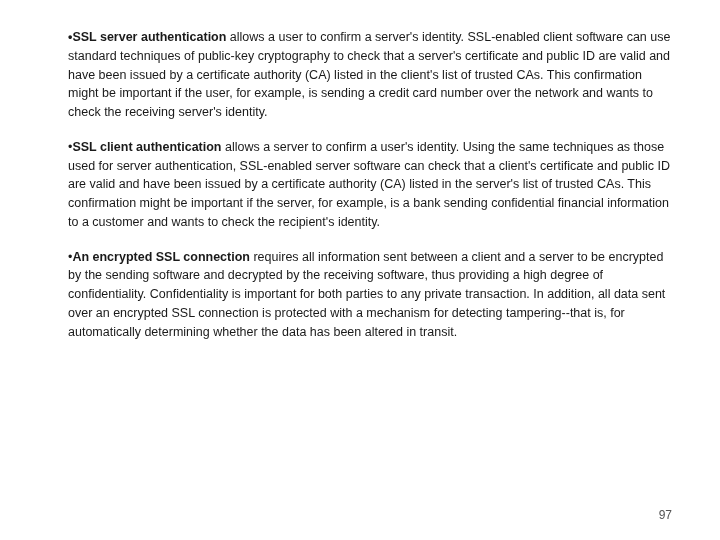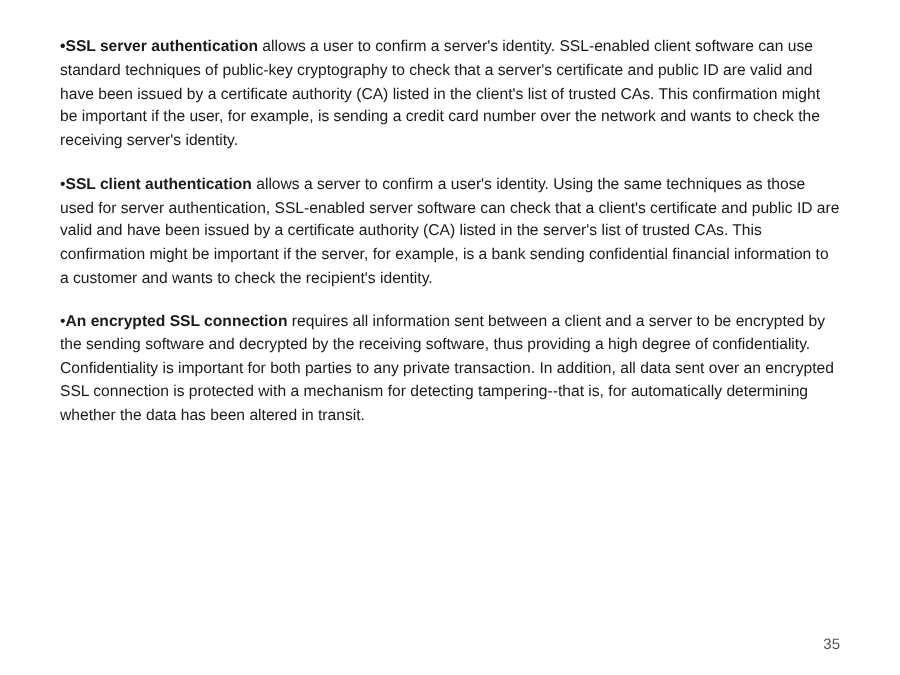--- a/index.html
+++ b/index.html
@@ -29,20 +29,21 @@
       font-size: 28px;
       font-weight: bold;
       color: #1a5276;
       margin-bottom: 20px;
       font-family: Arial, Helvetica, sans-serif;
     }
 
     .section {
       margin-bottom: 16px;
       line-height: 1.5;
+      margin-left: 20px;
     }
 
     .section p {
       font-size: 12.5px;
       color: #1a1a1a;
       text-align: left;
     }
 
     .page-number {
       position: absolute;
@@ -62,14 +63,14 @@
   </div>
 
   <div class="section">
     <p><span>•<span style="font-weight:bold;">SSL client authentication</span></span><span> allows a server to confirm a user's identity. Using the same techniques as those used for server authentication, SSL-enabled server software can check that a client's certificate and public ID are valid and have been issued by a certificate authority (CA) listed in the server's list of trusted CAs. This confirmation might be important if the server, for example, is a bank sending confidential financial information to a customer and wants to check the recipient's identity.</span></p>
   </div>
 
   <div class="section">
     <p><span>•<span style="font-weight:bold;">An encrypted SSL connection</span></span><span> requires all information sent between a client and a server to be encrypted by the sending software and decrypted by the receiving software, thus providing a high degree of confidentiality. Confidentiality is important for both parties to any private transaction. In addition, all data sent over an encrypted SSL connection is protected with a mechanism for detecting tampering--that is, for automatically determining whether the data has been altered in transit.</span></p>
   </div>
 
-  <div class="page-number">35</div>
+  <div class="page-number">97</div>
 </div>
 
 </body></html>

